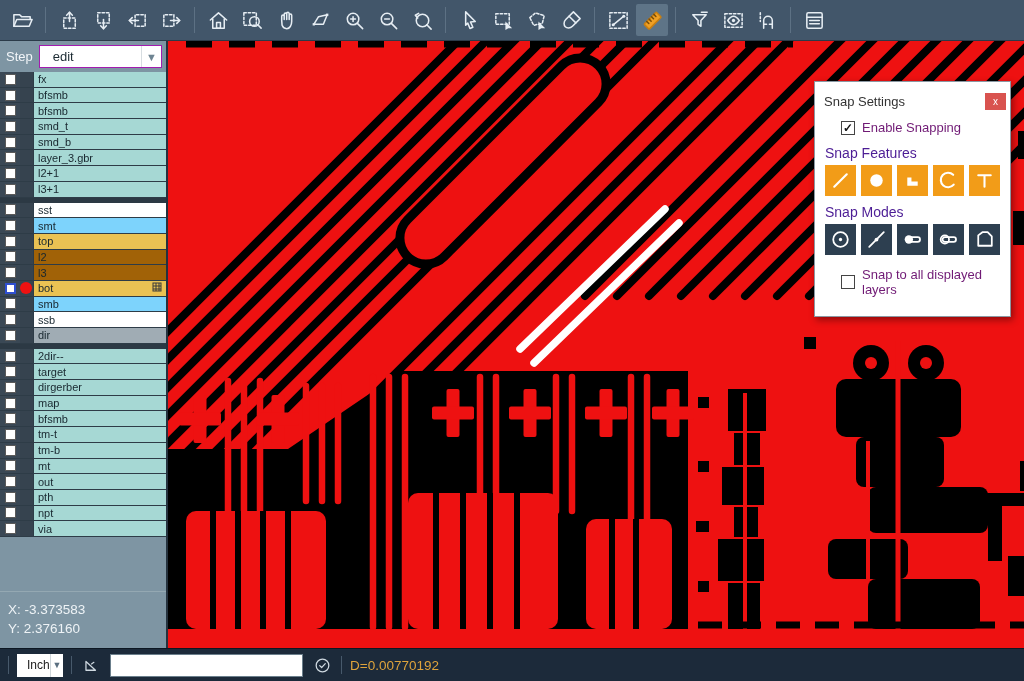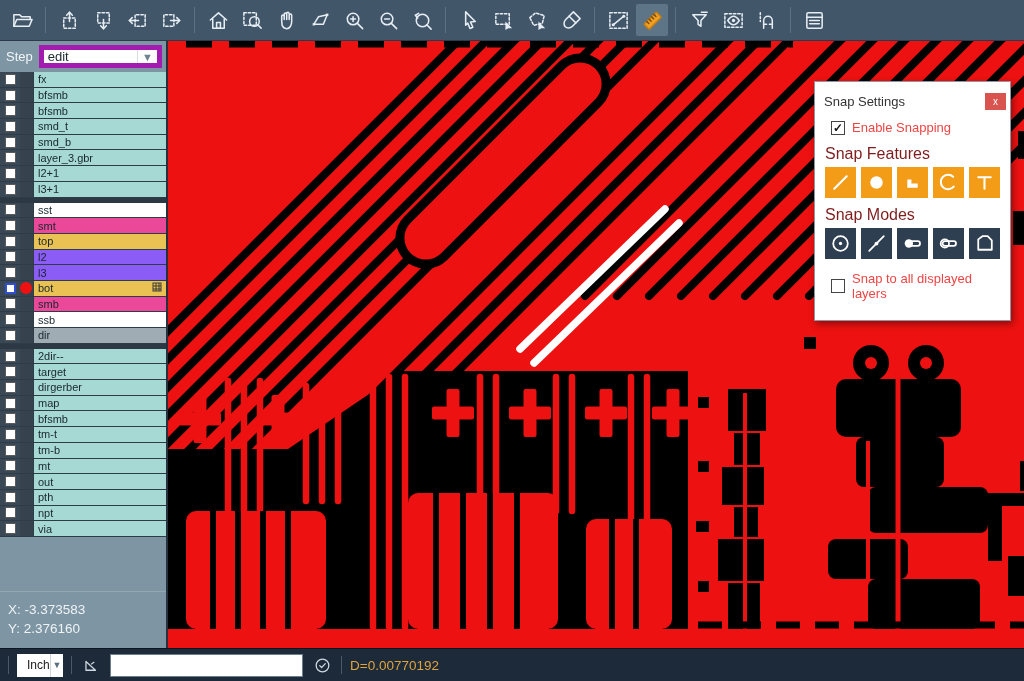--- a/index.html
+++ b/index.html
@@ -21,53 +21,53 @@
   .tool-btn{width:32px;height:32px;display:flex;align-items:center;justify-content:center;border-radius:2px;}
   .tool-btn svg{width:23px;height:23px;stroke:var(--icon);stroke-width:1.6;fill:none;stroke-linejoin:round;stroke-linecap:round;}
   .tool-btn.active{background:#5e7487;}
   .tsep{width:1px;height:26px;background:#5d7184;margin:0 5px;flex:0 0 auto;}
 
   
   .main{flex:1;display:flex;min-height:0;}
   .sidebar{width:168px;background:var(--panel);display:flex;flex-direction:column;border-right:2px solid #25323e;}
   .step-row{height:31px;display:flex;align-items:center;gap:6px;padding:0 4px 0 6px;flex:0 0 auto;}
   .step-row .lbl{color:#f2f6f9;font-size:13px;}
-  .step-select{flex:1;height:23px;background:#fff;border:5px solid #a21caf;display:flex;align-items:center;font-size:13px;color:#1c2b33;padding-left:4px;position:relative;}
+  .step-select{flex:1;height:23px;background:#fff;border:1px solid #a21caf;display:flex;align-items:center;font-size:13px;color:#1c2b33;padding-left:13px;position:relative;}
   .step-select .chev{margin-left:auto;width:20px;height:100%;display:flex;align-items:center;justify-content:center;color:#6e8492;font-size:11px;border-left:1px solid #d7dde1;}
 
   .layer-list{background:var(--listbg);flex:0 0 auto;}
   .layer-group{border-bottom:5px solid #2c3944;}
   .layer-group:last-child{border-bottom:none;}
   .layer-row{height:15.7px;display:flex;align-items:stretch;border-bottom:1px solid #2e3c47;position:relative;}
   .cbcol{width:20px;display:flex;align-items:center;justify-content:center;background:var(--listbg);flex:0 0 auto;}
   .lcb{width:11px;height:11px;background:#fff;border:1.5px solid #5a5a5a;}
   .lcb.sel{border:2px solid #2e4fd0;}
   .gapcol{width:13px;background:#36434f;flex:0 0 auto;position:relative;}
   .active-dot{position:absolute;left:0px;top:1.5px;width:12px;height:12px;border-radius:50%;background:var(--red);z-index:3;}
   .lname{flex:1;display:flex;align-items:center;padding:0 4px;font-size:11px;color:#18272f;border-left:1px solid #2e3c47;}
   .lname .grid-ic{margin-left:auto;}
-  .c-cyan{background:#a6d8d4;} .c-white{background:#ffffff;} .c-green{background:#ec4899;}
-  .c-gold{background:#eac253;} .c-darkgold{background:#8b5cf6;} .c-gray{background:#a0acb4;}
+  .c-cyan{background:#a6d8d4;} .c-white{background:#ffffff;} .c-green{background:#7dd3fc;}
+  .c-gold{background:#eac253;} .c-darkgold{background:#a16207;} .c-gray{background:#a0acb4;}
 
   .coords{margin-top:auto;padding:8px 8px 10px;border-top:1px solid #94a8b2;flex:0 0 auto;}
   .coords div{color:#eef3f6;font-size:13.5px;line-height:19px;}
 
   
   .canvas-wrap{position:relative;flex:1;overflow:hidden;background:var(--red);}
   .canvas-wrap svg.board{display:block;}
 
   
   .snap-dialog{position:absolute;left:646px;top:40px;width:197px;background:#fff;border:1px solid #8b98a3;box-shadow:2px 3px 7px rgba(0,0,0,.4);z-index:10;}
   .sd-title{height:28px;display:flex;align-items:center;padding:10px 4px 0 9px;font-size:13px;color:#333;}
   .sd-close{margin-left:auto;width:21px;height:17px;background:#d9534f;color:#fff;font-size:10px;display:flex;align-items:center;justify-content:center;}
   .sd-body{padding:4px 10px 9px;}
   .cb{width:14px;height:14px;background:#fff;border:1px solid #444;display:inline-flex;align-items:center;justify-content:center;font-size:12px;color:#111;flex:0 0 auto;}
   .cb.checked::after{content:"\2713";font-weight:bold;}
-  .sd-row{display:flex;align-items:center;gap:7px;margin:6px 6px 10px;font-size:13px;color:#ef4444;}
-  .sd-label{font-size:16px;color:#7f1d1d;margin:8px 0 4px;}
+  .sd-row{display:flex;align-items:center;gap:7px;margin:6px 16px 10px;font-size:13px;color:#701a75;}
+  .sd-label{font-size:14px;color:#4c1d95;margin:8px 0 4px;}
   .sd-btnrow{display:flex;gap:5px;}
   .sd-btn{width:33px;height:31px;display:flex;align-items:center;justify-content:center;}
   .sd-btn svg{width:25px;height:25px;fill:none;stroke:#fff;stroke-width:2;stroke-linecap:round;stroke-linejoin:round;}
   .sd-btn.feat{background:var(--accent);}
   .sd-btn.mode{background:var(--darkbtn);}
   .sd-btn.mode svg{stroke-width:1.7;}
   .sd-close-btn{margin-top:10px;width:100%;height:23px;background:#e4e7e9;border:1px solid #8a98a2;font-size:13px;color:#222;display:flex;align-items:center;justify-content:center;}
 
   
   .statusbar{height:33px;background:var(--statusbar);display:flex;align-items:center;padding:0 8px;gap:8px;flex:0 0 auto;border-top:1px solid #0d1722;}

